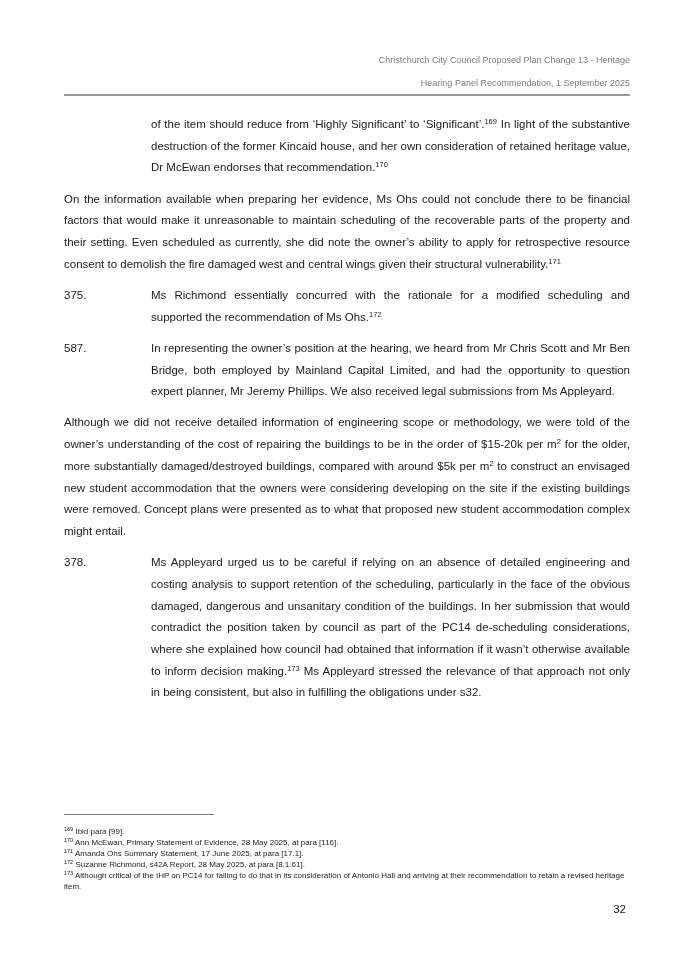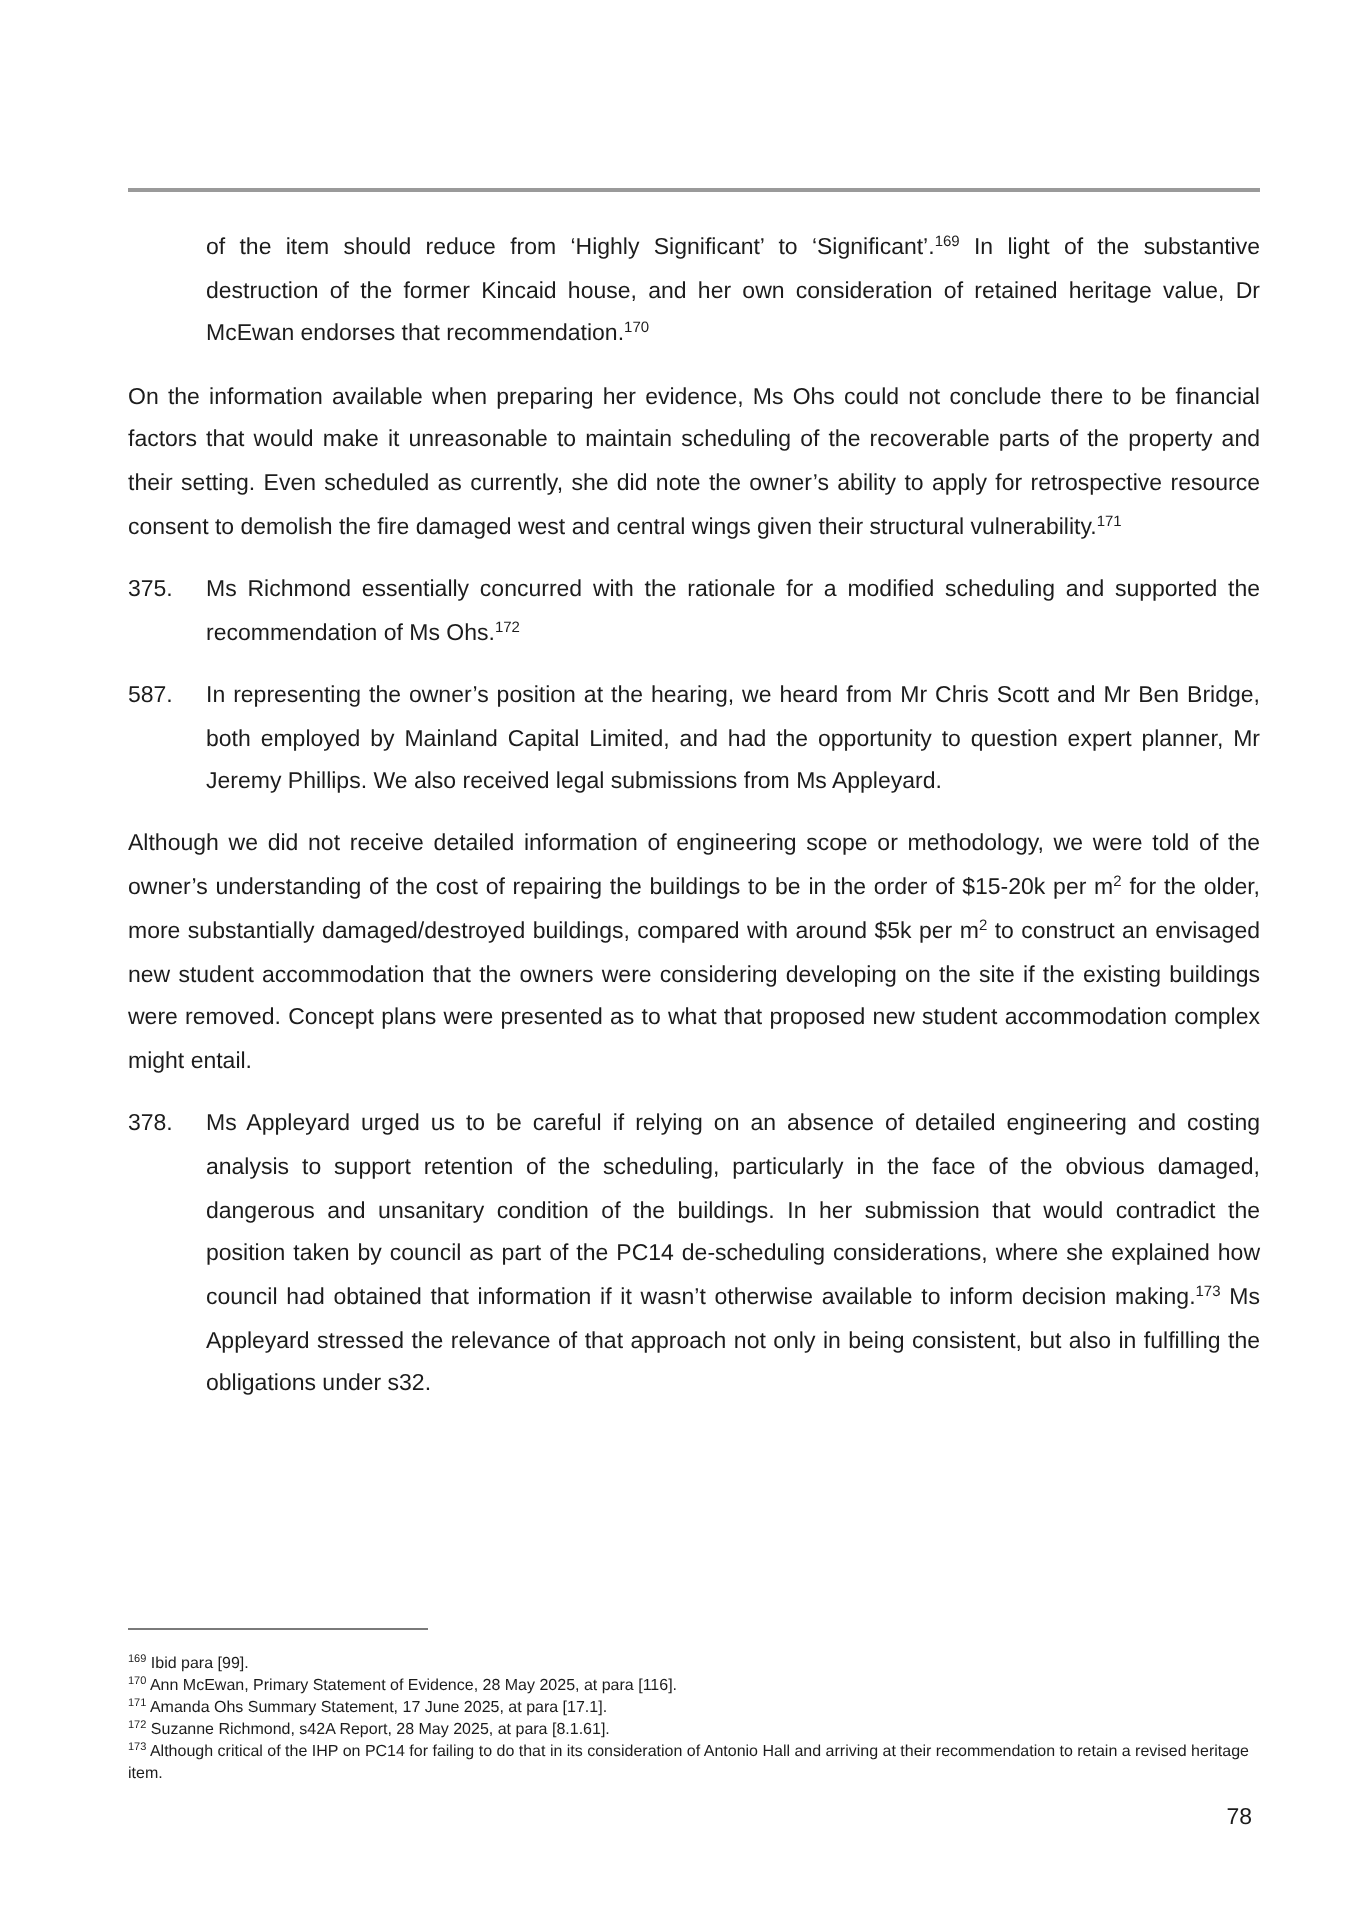--- a/index.html
+++ b/index.html
@@ -40,20 +40,21 @@
     position: absolute;
     top: 114px;
     left: 64px;
     right: 45px;
     font-size: 11.5px;
     line-height: 21.7px;
   }
   .para {
     display: flex;
     margin-bottom: 9.5px;
+    gap: 48px;
   }
   .para-num {
     width: 39px;
     flex: none;
   }
   .para-body {
     flex: 1;
     text-align: justify;
   }
   sup.fn-ref {
@@ -90,20 +91,24 @@
     right: 49px;
     font-size: 11.5px;
     color: #1c1c1c;
   }
 </style>
 </head>
 <body>
 
 <div class="page">
 
+  <div class="doc-header">
+    <div>Christchurch City Council Proposed Plan Change 13 - Heritage</div>
+    <div>Hearing Panel Recommendation, 1 September 2025</div>
+  </div>
 
   <hr class="header-rule">
 
   <div class="doc-body">
     <div id="paragraph-list">
         <div class="para">
           <div class="para-num"></div>
           <div class="para-body">of the item should reduce from ‘Highly Significant’ to ‘Significant’.<sup class="fn-ref">169</sup>  In light of the substantive destruction of the former Kincaid house, and her own consideration of retained heritage value, Dr McEwan endorses that recommendation.<sup class="fn-ref">170</sup></div>
         </div>
         <div class="para">
@@ -131,15 +136,15 @@
     <hr class="footnote-rule">
     <div id="footnote-list">
         <div class="footnote"><sup>169</sup> Ibid para [99].</div>
         <div class="footnote"><sup>170</sup> Ann McEwan, Primary Statement of Evidence, 28 May 2025, at para [116].</div>
         <div class="footnote"><sup>171</sup> Amanda Ohs Summary Statement, 17 June 2025, at para [17.1].</div>
         <div class="footnote"><sup>172</sup> Suzanne Richmond, s42A Report, 28 May 2025, at para [8.1.61].</div>
         <div class="footnote"><sup>173</sup> Although critical of the IHP on PC14 for failing to do that in its consideration of Antonio Hall and arriving at their recommendation to retain a revised heritage item.</div>
       </div>
   </div>
 
-  <div class="page-number">78</div>
+  <div class="page-number">32</div>
 
 </div>
 
 </body></html>

